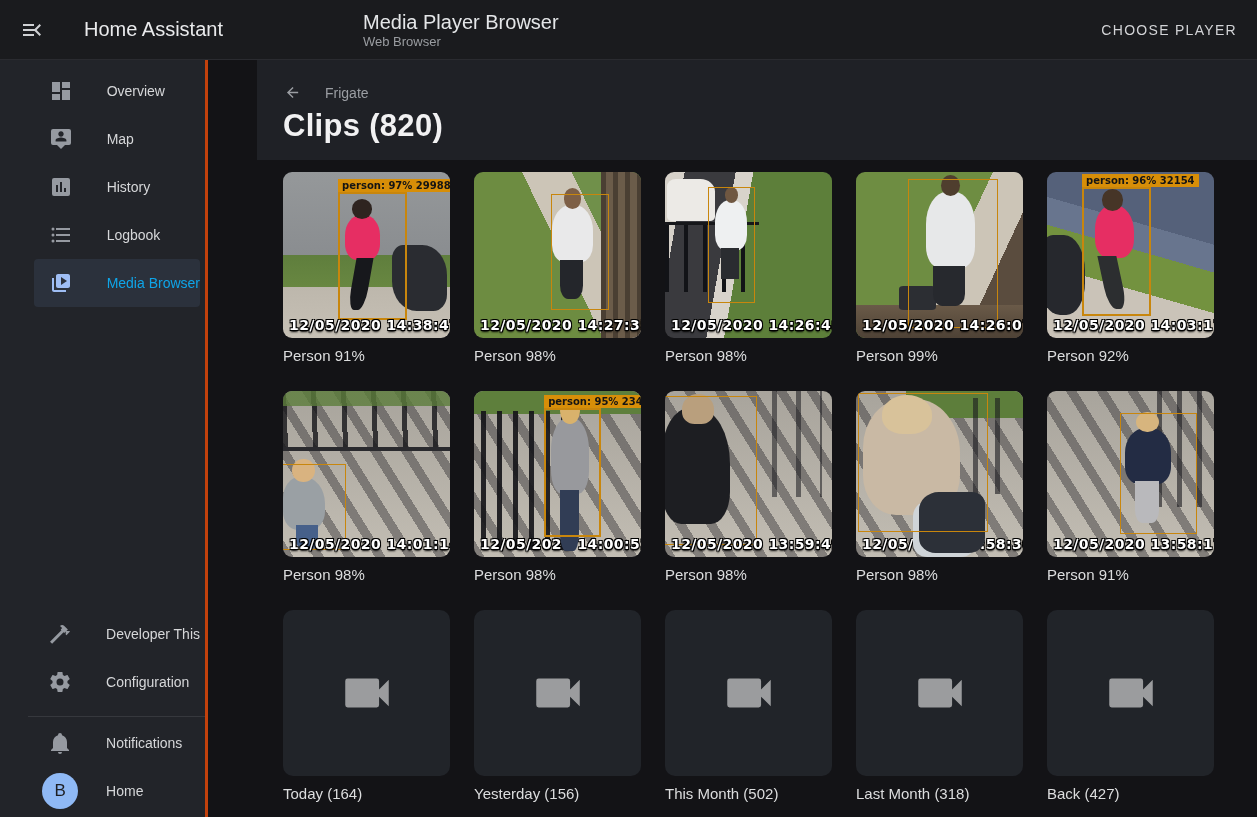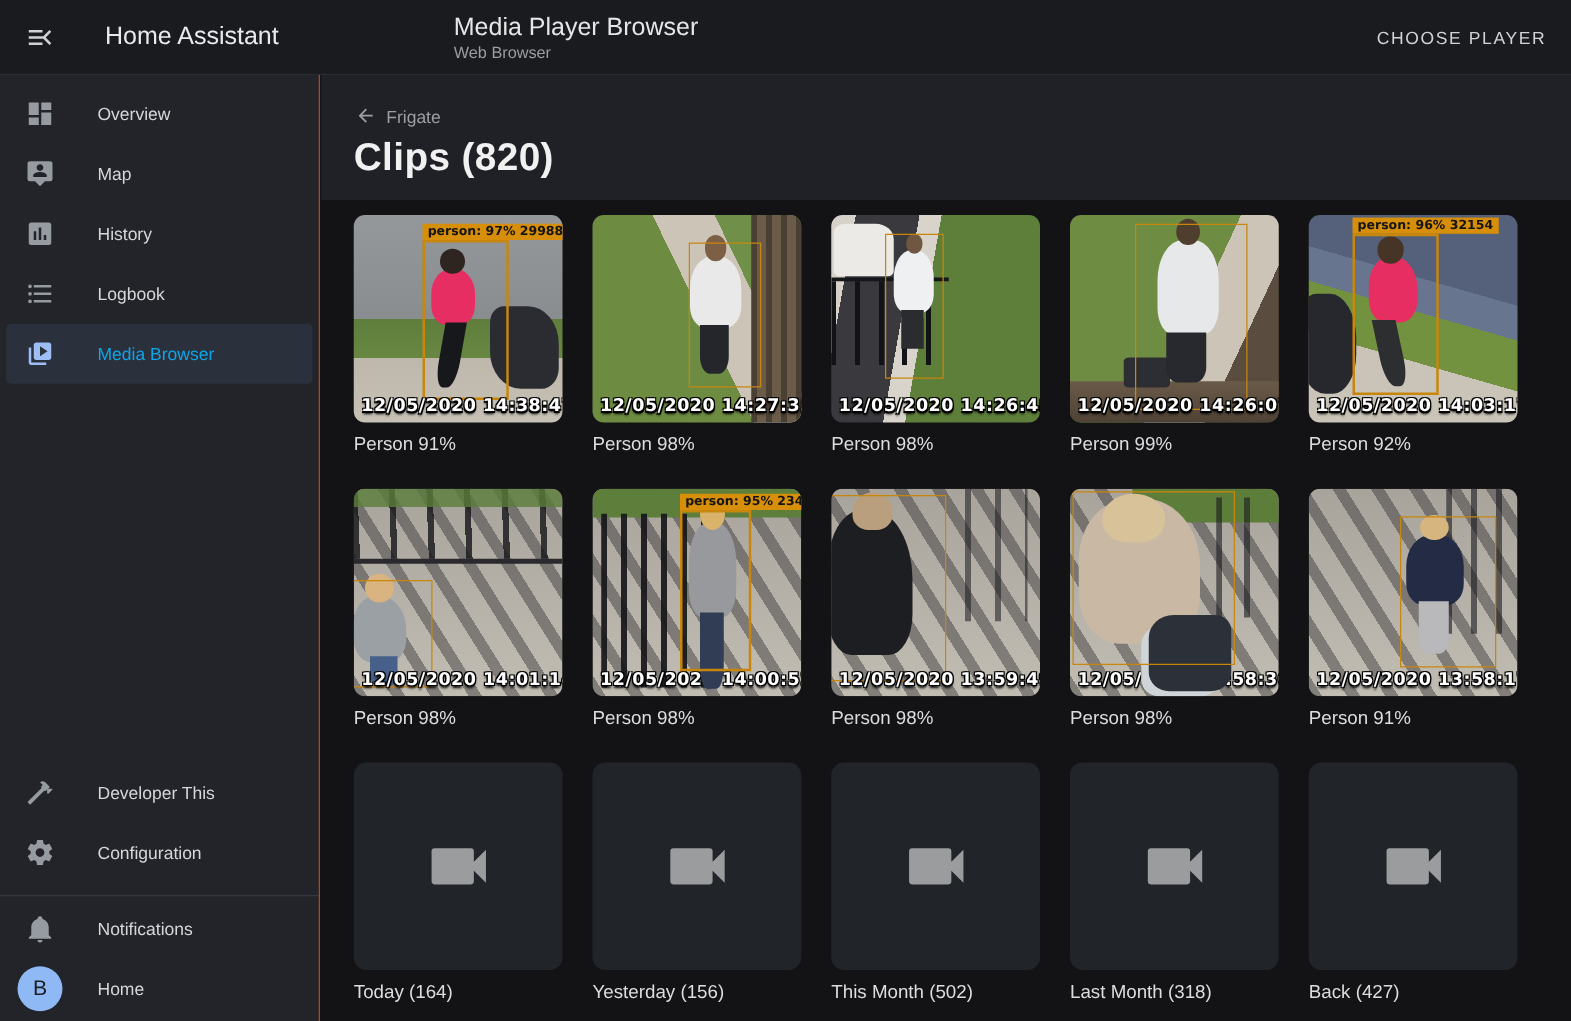--- a/index.html
+++ b/index.html
@@ -13,42 +13,42 @@
     border-bottom:1px solid #2a2b30; }
   .menu-btn { width:24px; height:24px; margin-left:20px; color:#cfd1d4; cursor:pointer; flex:none; }
   .app-name { margin-left:40px; font-size:20px; color:#e9eaec; width:195px; flex:none; }
   .page-head { margin-left:84px; }
   .page-head .t { font-size:20px; color:#e4e6e8; line-height:24px; }
   .page-head .s { font-size:13px; color:#9a9da1; line-height:16px; }
   .choose-player { margin-left:auto; margin-right:14px; font-size:14px; font-weight:500;
     letter-spacing:1.3px; color:#d2d3d6; cursor:pointer; padding:8px 6px; }
 
   
-  .sidebar { position:absolute; top:60px; left:0; width:256px; height:757px;
-    background:#222429; border-right:1px solid #c2410c; display:flex; flex-direction:column; z-index:4; }
+  .sidebar { position:absolute; top:60px; left:0; width:208px; height:757px;
+    background:#222429; border-right:3px solid #c2410c; display:flex; flex-direction:column; z-index:4;align-items:flex-end; }
   .nav { padding-top:7px; }
   .nav-item { height:48px; margin:0 5px; border-radius:4px; display:flex; align-items:center;
     cursor:pointer; color:#d6d7d9; }
   .nav-item .ic { width:24px; height:24px; margin-left:15px; color:#9preview4a0a6; color:#969aa1; flex:none; }
   .nav-item .lbl { margin-left:34px; font-size:14px; font-weight:500; }
   .nav-item.selected { background:#2b313c; color:#0ea5e9; }
   .nav-item.selected .ic { color:#9ebdf4; }
   .spacer { flex:1; }
   .divider { height:1px; background:#36383d; margin:10px 0 2px 0; }
   .avatar { width:36px; height:36px; border-radius:50%; margin-left:9px; flex:none;
     display:flex; align-items:center; justify-content:center;
     font-size:17px; color:#1d1e22; }
   .nav-item .avatar + .lbl { margin-left:28px; }
   .nav-bottom { margin-bottom:2px; }
 
   
   .content-header { position:absolute; top:60px; left:257px; width:1000px; height:100px;
     background:#1f2126; z-index:3; }
   .breadcrumb { position:absolute; top:84px; top:24px; left:27px; display:flex; align-items:center;
-    gap:8px; color:#9b9ea3; font-size:14px; cursor:pointer; }
+    gap:24px; color:#9b9ea3; font-size:14px; cursor:pointer; }
   .breadcrumb .ic { width:17px; height:17px; }
   .content-title { position:absolute; top:48px; left:26px; font-size:31px; font-weight:700;
     color:#f1f1f2; letter-spacing:.3px; }
 
   
   .grid { position:absolute; top:160px; left:257px; width:1000px; height:657px;
     background:#131316; padding:12px 0 0 26px;
     display:grid; grid-template-columns:repeat(5,167px); column-gap:24px; row-gap:26px;
     align-content:start; }
   .clip { width:195px; cursor:pointer; }

